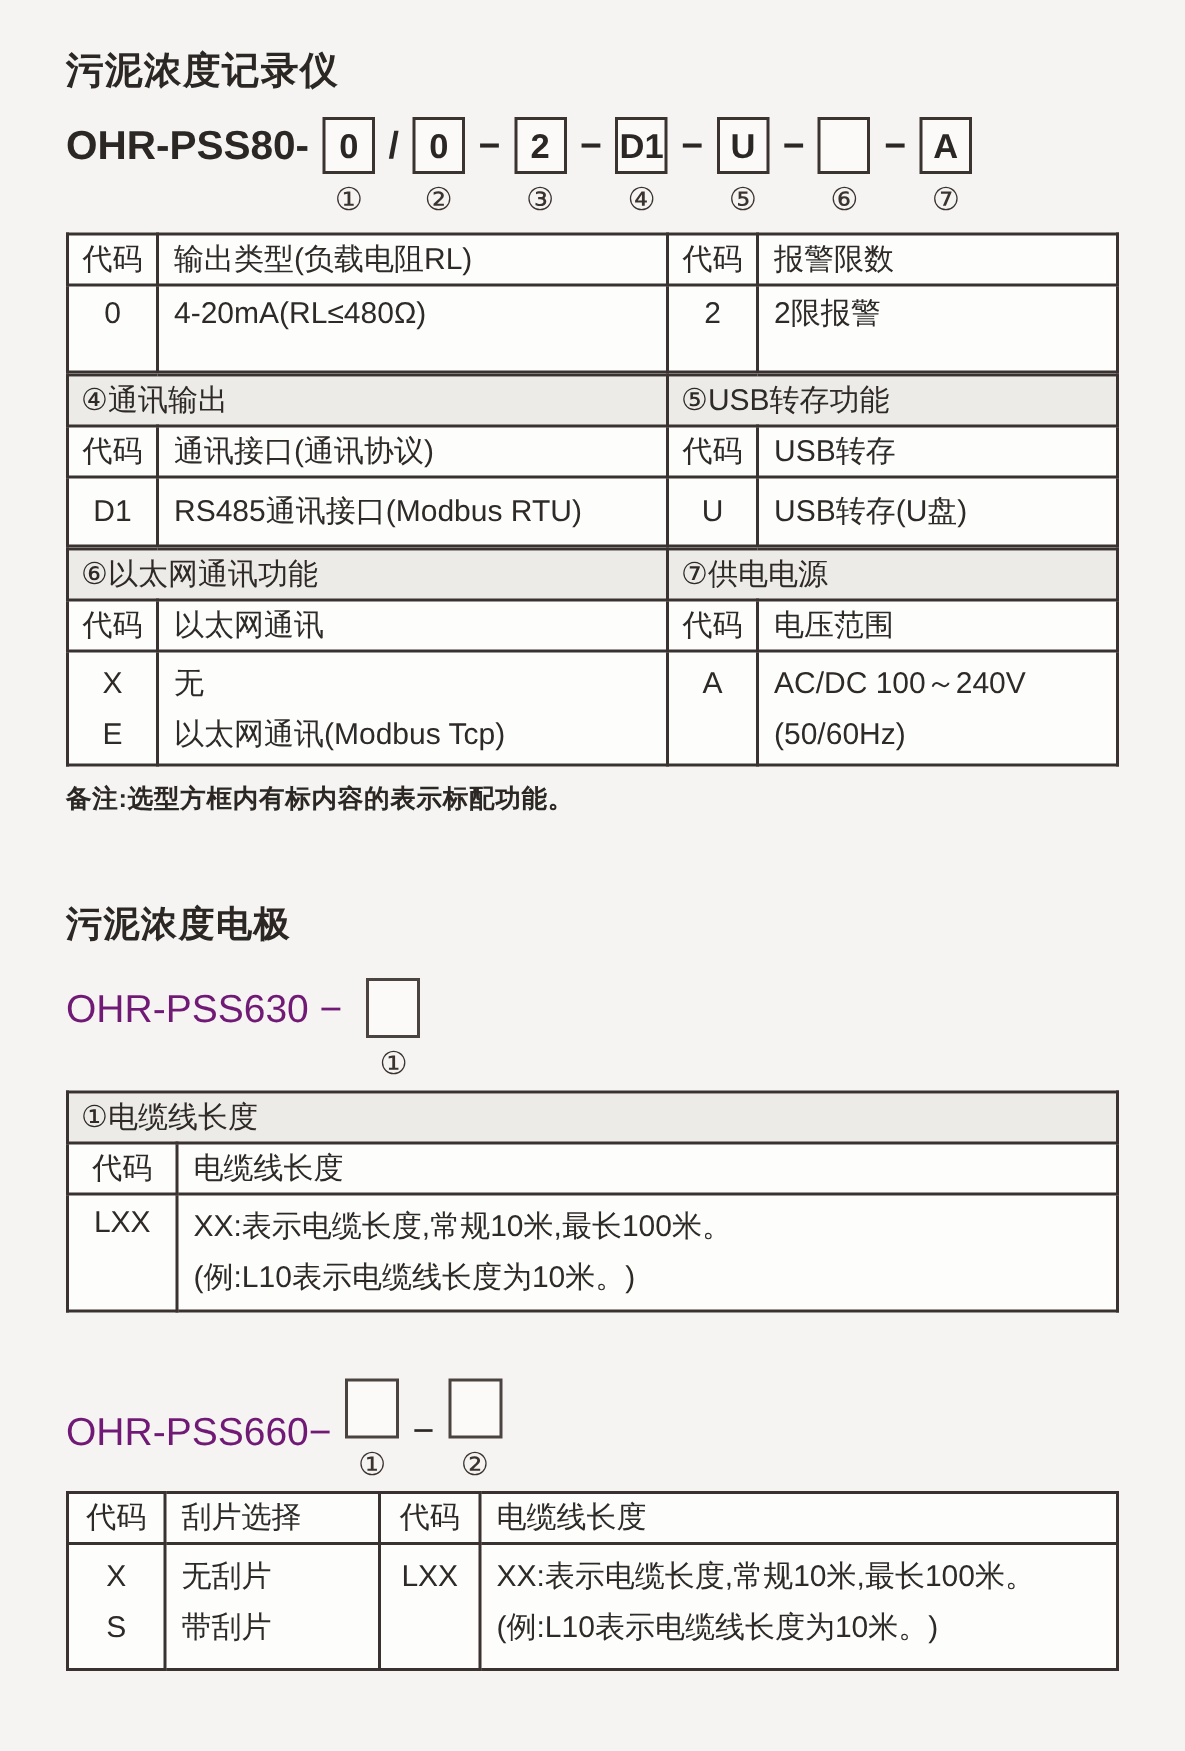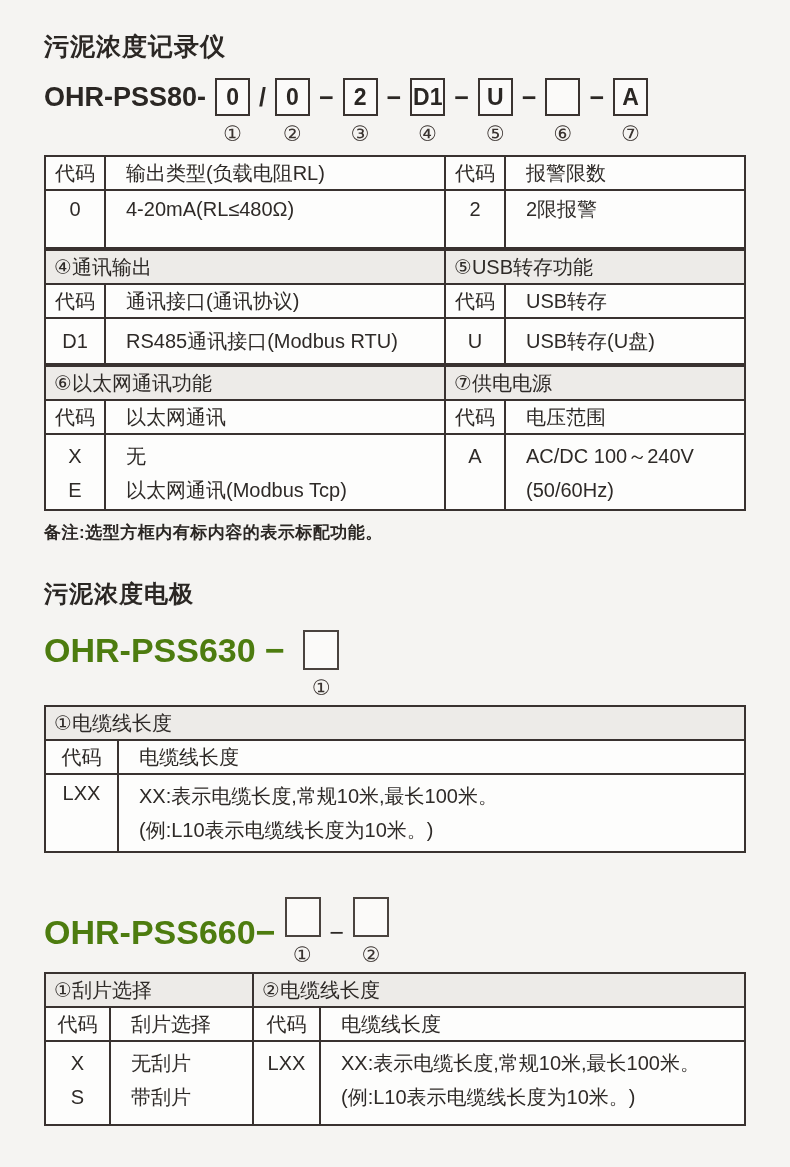--- a/index.html
+++ b/index.html
@@ -28,29 +28,29 @@
 
   
   table { border-collapse: collapse; width: 700px; background: #fdfdfc; table-layout: fixed; }
   td {
     border: 2px solid #393230; font-size: 20px; color: #2e2a27;
     padding: 2px 6px; line-height: 1.4; overflow: hidden; white-space: nowrap;
   }
   td.sec { background: #edebe8; height: 30px; padding-left: 8px; }
   td.hd { height: 32px; }
   td.code { text-align: center; padding: 2px 2px; border-radius: 15px; }
-  td.desc { padding-left: 20px; }
+  td.desc { padding-left: 10px; }
   td.top { vertical-align: top; padding-top: 4px; }
   .line { display: block; line-height: 34px; }
   .grp-table { margin-top: 0; }
   .note { font-size: 17px; font-weight: 700; margin-top: 10px; color: #2b2724; letter-spacing: 0.5px; }
 
-  h2.sec-title { font-size: 24px; font-weight: 700; letter-spacing: 1px; margin-top: 34px; color: #2b2724; }
+  h2.sec-title { font-size: 24px; font-weight: 700; letter-spacing: 1px; margin-top: 56px; color: #2b2724; }
   .model-line-2 { margin-top: 20px; }
-  .model-prefix-2 { font-size: 34px; font-weight: 700; line-height: 40px; color: #4d7c0f; }
+  .model-prefix-2 { font-size: 26px; font-weight: 400; line-height: 40px; color: #701a75; }
   .model-line-2 .opt-box { width: 36px; height: 40px; font-weight: 400; border-color: #4a433f; }
   .model-line-2 .sep { font-weight: 400; line-height: 40px; }
   .tbl-gap { margin-top: 6px; }
   .mt-660 { margin-top: 44px; align-items: center; }
 </style>
 </head>
 <body>
 
 <div class="page">
 
@@ -231,24 +231,20 @@
   </div>
 
   <table class="tbl-gap">
     <colgroup>
         <col style="width:65px">
         <col style="width:143px">
         <col style="width:67px">
         <col style="width:425px">
       </colgroup>
     <tbody>
-        <tr>
-      <td class="sec" colspan="2">①刮片选择</td>
-      <td class="sec" colspan="2">②电缆线长度</td>
-    </tr>
     <tr>
       <td class="hd code">代码</td>
       <td class="hd desc">刮片选择</td>
       <td class="hd code">代码</td>
       <td class="hd desc">电缆线长度</td>
     </tr>
     <tr style="height:84px">
       <td class="code top">
         <span class="line">X</span>
         <span class="line">S</span>

